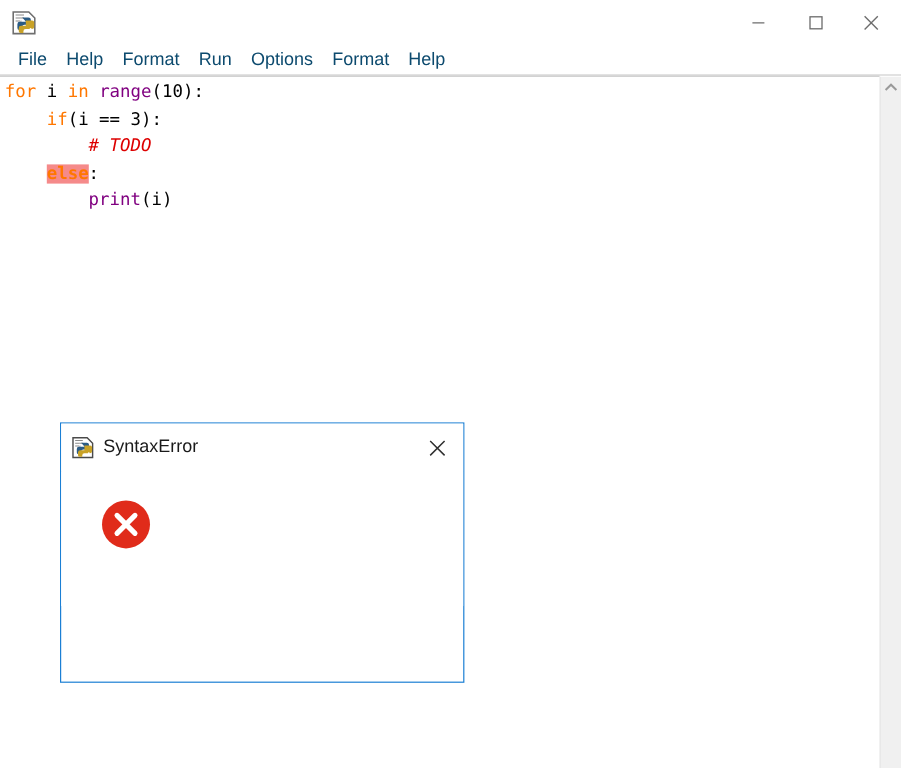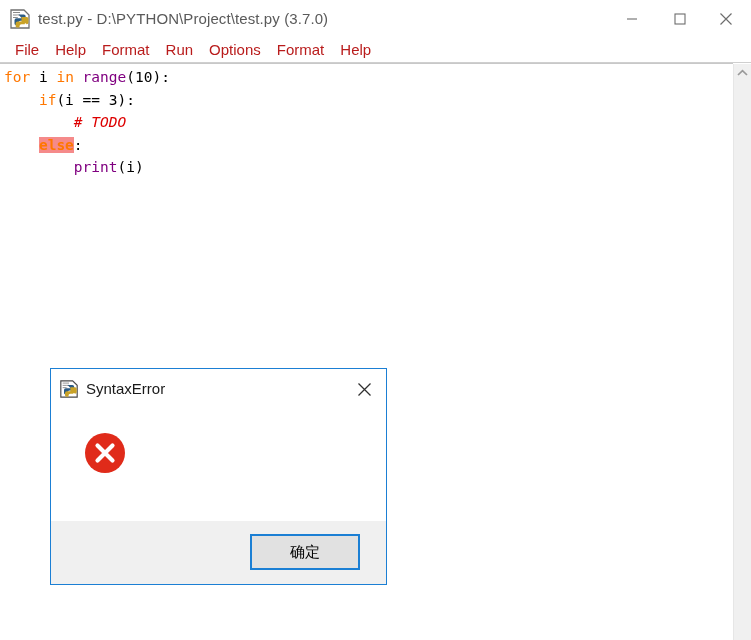--- a/index.html
+++ b/index.html
@@ -38,21 +38,21 @@
 
   
   #menubar{
     position:absolute;left:0;top:38px;width:751px;height:25px;
     background:#ffffff;
     border-bottom:1px solid #cfcfcf;
     display:flex;align-items:center;
     padding-left:7px;box-sizing:border-box;
   }
   .menu-item{
-    font-size:15px;color:#b91c1c;
+    font-size:15px;color:#0c4a6e;
     padding:0 8px;line-height:22px;white-space:nowrap;
     cursor:default;
   }
 
   
   #editor{
     position:absolute;left:0;top:64px;width:733px;height:468px;
     background:#ffffff;
     overflow:hidden;
   }
@@ -88,21 +88,20 @@
     position:absolute;left:0;top:63px;width:733px;height:1px;
     background:#c8c8c8;
   }
 
   
   #dialog{
     position:absolute;left:50px;top:352px;width:337px;height:217px;
     background:#ffffff;
     border:1px solid #1b7fd4;
     box-sizing:border-box;
-    margin-top:16px;
   }
   #dlg-titlebar{
     position:absolute;left:0;top:0;width:335px;height:40px;
     background:#ffffff;
   }
   #dlg-titlebar .dlg-icon{
     position:absolute;left:8px;top:10px;width:20px;height:20px;
   }
   #dlg-titlebar .dlg-title{
     position:absolute;left:35px;top:10px;
@@ -147,21 +146,20 @@
   <span class="tb-icon">
     <svg width="22" height="22" viewBox="0 0 22 22">
       <path d="M2 2 h13 l5 5 v13 h-18 z" fill="#ffffff" stroke="#6f6f6f" stroke-width="1.3"></path>
       <path d="M4 4.5 h7 M4 7 h7 M4 9.5 h5" stroke="#8a8a8a" stroke-width="1" fill="none"></path>
       <path d="M9.5 6.5 h5.2 a2 2 0 0 1 2 2 v2.2 a2 2 0 0 1 -2 2 h-3.2 a2 2 0 0 0 -2 2 v2.3 h-2.4 a1.6 1.6 0 0 1 -1.6 -1.6 v-3.2 a2 2 0 0 1 2 -2 h5.2" fill="#2b5b84"></path>
       <path d="M12.5 9 h5.2 a1.8 1.8 0 0 1 1.8 1.8 v3.4 a2 2 0 0 1 -2 2 h-5 a2 2 0 0 0 -2 2 v1.3 h-2.3 a1.6 1.6 0 0 1 -1.6 -1.6 v-2.4 a2 2 0 0 1 2 -2 h3.9 z" fill="#c9a227"></path>
       <circle cx="8.3" cy="8.4" r="0.85" fill="#ffffff"></circle>
       <circle cx="16.5" cy="16.2" r="0.85" fill="#ffffff"></circle>
     </svg>
   </span>
-  <span class="tb-title">test.py - D:\PYTHON\Project\test.py (3.7.0)</span>
 
   <div class="winbtn" id="btn-min">
     <svg width="12" height="12" viewBox="0 0 12 12">
       <path d="M1 6 H11" stroke="#6d6d6d" stroke-width="1.1"></path>
     </svg>
   </div>
   <div class="winbtn" id="btn-max">
     <svg width="12" height="12" viewBox="0 0 12 12">
       <rect x="1" y="1" width="10" height="10" fill="none" stroke="#6d6d6d" stroke-width="1.1"></rect>
     </svg>
@@ -225,16 +223,13 @@
 
   <div id="dlg-body">
     <span id="dlg-error-icon">
       <svg width="42" height="42" viewBox="0 0 42 42">
         <circle cx="21" cy="21" r="20" fill="#e02b1a"></circle>
         <path d="M13.5 13.5 L28.5 28.5 M28.5 13.5 L13.5 28.5" stroke="#ffffff" stroke-width="4.2" stroke-linecap="round"></path>
       </svg>
     </span>
   </div>
 
-  <div id="dlg-footer">
-    <div id="dlg-ok">确定</div>
-  </div>
 </div>
 
 </body></html>

